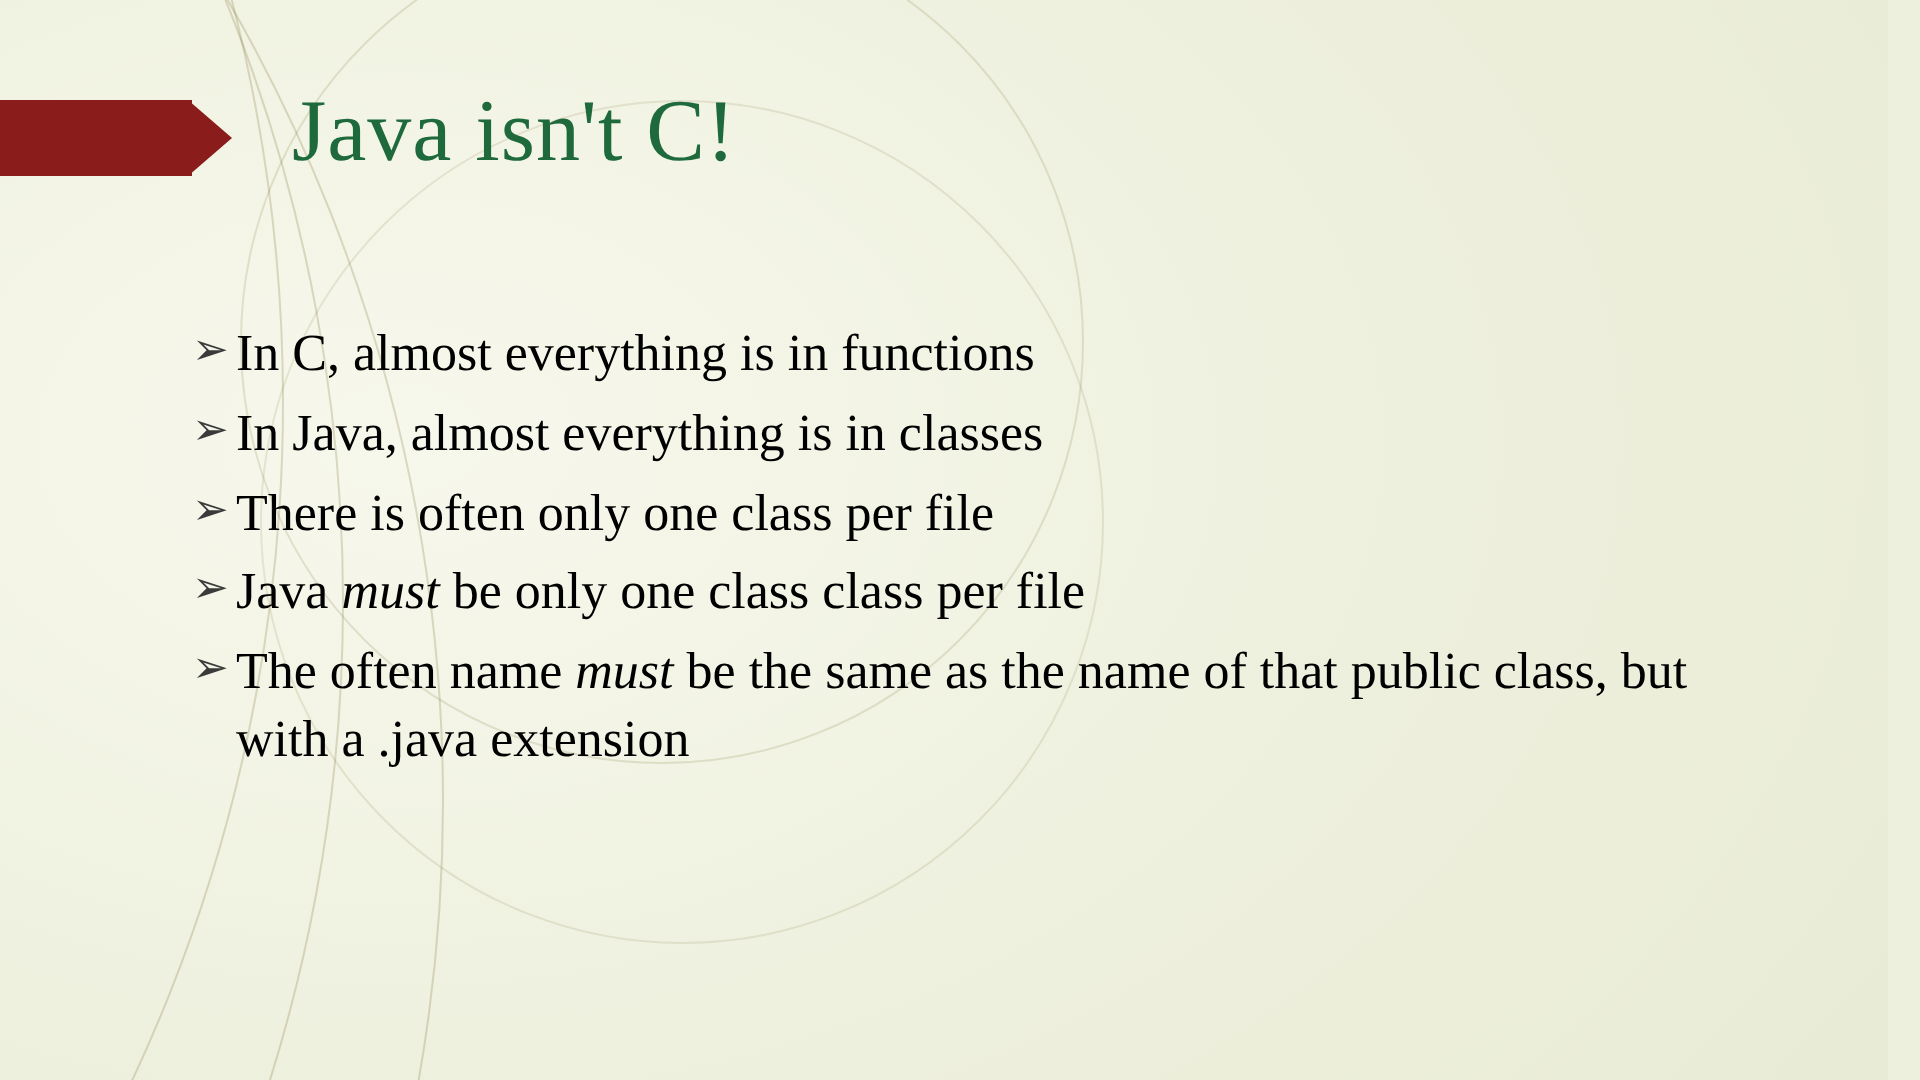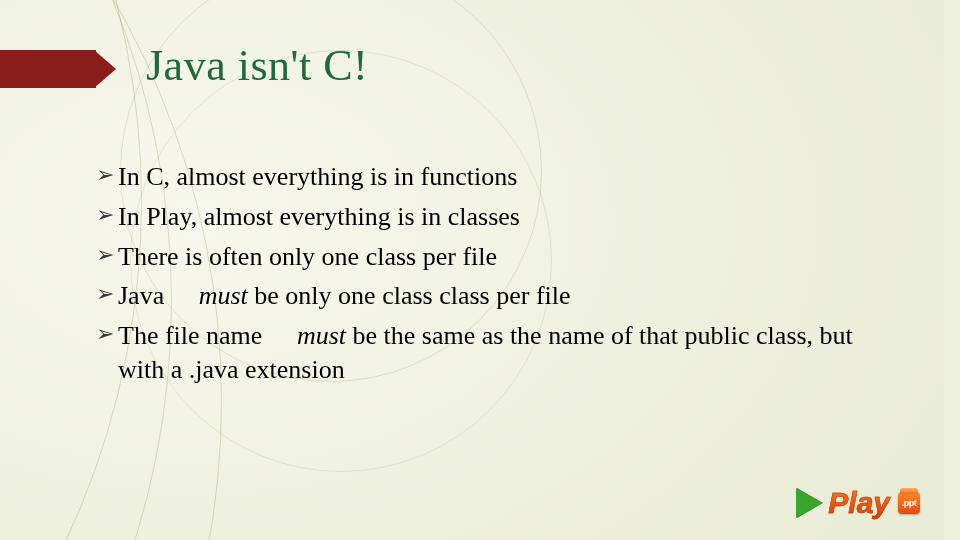--- a/index.html
+++ b/index.html
@@ -81,21 +81,21 @@
   .content .bullet {
     flex: 0 0 auto;
     width: 22px;
     font-size: 22px;
     color: #3a3a3a;
     line-height: 1.4;
   }
   .content .text {
     flex: 1 1 auto;
   }
-  .content .text .seg-italic { font-style: italic; margin-left: 28px; }
+  .content .text .seg-italic { font-style: italic; }
 
   
   .play-logo {
     position: absolute;
     right: 24px;
     bottom: 20px;
     display: flex;
     align-items: center;
     gap: 6px;
   }
@@ -162,37 +162,30 @@
 
   <div class="title">Java isn't C!</div>
 
   <div class="content" id="content">
       <div class="item">
         <div class="bullet">➢</div>
         <div class="text"><span>In C, almost everything is in functions</span></div>
       </div>
       <div class="item">
         <div class="bullet">➢</div>
-        <div class="text"><span>In Play, almost everything is in classes</span></div>
+        <div class="text"><span>In Java, almost everything is in classes</span></div>
       </div>
       <div class="item">
         <div class="bullet">➢</div>
         <div class="text"><span>There is often only one class per file</span></div>
       </div>
       <div class="item">
         <div class="bullet">➢</div>
         <div class="text"><span>Java </span><span class="seg-italic">must</span><span> be only one class class per file</span></div>
       </div>
       <div class="item">
         <div class="bullet">➢</div>
-        <div class="text"><span>The file name </span><span class="seg-italic">must</span><span> be the same as the name of that public class, but with a .java extension</span></div>
+        <div class="text"><span>The often name </span><span class="seg-italic">must</span><span> be the same as the name of that public class, but with a .java extension</span></div>
       </div>
     </div>
 
-  <div class="play-logo">
-    <div class="play-tri"></div>
-    <div class="play-text">Play</div>
-    <div class="ppt-badge">
-      <span>.ppt</span>
-    </div>
-  </div>
 
 </div>
 
 </body></html>

